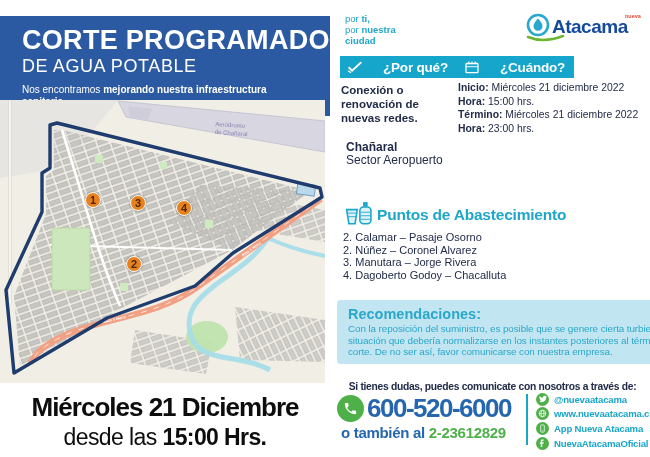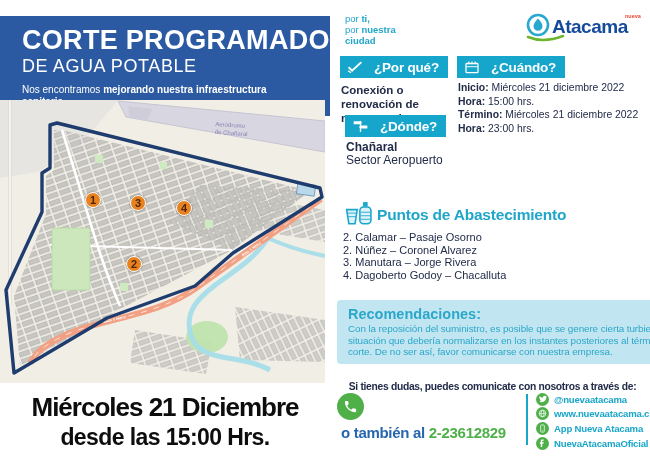--- a/index.html
+++ b/index.html
@@ -16,30 +16,30 @@
 
   .map { position:absolute; left:0; top:100px; width:325px; height:283px; background:#f1eee6; }
   .map svg { position:absolute; left:0; top:0; }
   .marker { position:absolute; width:16px; height:16px; border-radius:50%; background:#e8821f; border:1px solid #fff;
             color:#4d2508; font-weight:bold; font-size:11px; line-height:14px; text-align:center;
             transform:translate(-50%,-50%); box-shadow:0 0 2px rgba(0,0,0,.45); }
 
   .date-banner { position:absolute; left:0; top:383px; width:330px; height:74px; background:#fff; text-align:center; color:#0d0d0d; padding-top:9px; }
   .date-l1 { font-size:26px; font-weight:700; letter-spacing:-1px; }
   .date-l2 { font-size:23px; letter-spacing:-.6px; margin-top:1px; }
-  .date-l2 .n { font-weight:700; }
+  .date-l2 .n { font-weight:400; }
   .date-l2 .b { font-weight:800; }
 
   
   .brand-tag { position:absolute; left:345px; top:13px; font-size:9.5px; color:#1fa6c9; line-height:1.18; }
   .brand-tag b { font-weight:bold; }
 
   .logo { position:absolute; left:525px; top:10px; }
 
-  .tealbox { position:absolute; height:22px; background:#16a5cb; color:#fff; display:flex; align-items:center; gap:11px; padding:0 9px 0 7px; }
+  .tealbox { position:absolute; height:22px; background:#16a5cb; color:#fff; display:flex; align-items:center; gap:20px; padding:0 9px 0 7px; }
   .tealbox .lbl { font-size:13.5px; font-weight:bold; letter-spacing:-.2px; white-space:nowrap; }
   .box-why   { left:340px; top:56px;  }
   .box-when  { left:457px; top:56px;  }
   .box-where { left:345px; top:115px; }
 
   .why-body { position:absolute; left:341px; top:84px; width:108px; font-size:11.5px; font-weight:bold; color:#222c49; line-height:1.2; }
   .where-city { position:absolute; left:346px; top:140px; font-size:12px; font-weight:bold; color:#222c49;text-align:center; }
   .where-sector { position:absolute; left:346px; top:153px; font-size:12px; color:#222c49; }
 
   .when-body { position:absolute; left:458px; top:81px; width:190px; color:#222c49; font-size:10.4px; line-height:13.5px; }
@@ -176,28 +176,20 @@
     </svg>
     <span class="lbl">¿Cuándo?</span>
   </div>
   <div class="when-body">
     <div class="when-row"><b>Inicio:</b> <span>Miércoles 21 diciembre 2022</span></div>
     <div class="when-row"><b>Hora:</b> <span>15:00 hrs.</span></div>
     <div class="when-row"><b>Término:</b> <span>Miércoles 21 diciembre 2022</span></div>
     <div class="when-row"><b>Hora:</b> <span>23:00 hrs.</span></div>
   </div>
 
-  <div class="tealbox box-where">
-    <svg width="17" height="14" viewBox="0 0 20 16">
-      <rect x="9.2" y="2" width="1.6" height="13" fill="#fff"></rect>
-      <path d="M2,2.5 h8 l1.8,1.7 L10,6 H2 Z" fill="#fff"></path>
-      <path d="M18,7.5 h-8 L8.2,9.2 10,11 h8 Z" fill="#fff"></path>
-    </svg>
-    <span class="lbl">¿Dónde?</span>
-  </div>
   <div class="where-city">Chañaral</div>
   <div class="where-sector">Sector Aeropuerto</div>
 
   <div class="supply-icon">
     <svg width="30" height="30" viewBox="0 0 34 34">
       <path d="M3,12 L5.5,28 L12.5,28 L15,12 Z" fill="#dff2fa" stroke="#1aa7cc" stroke-width="1.8"></path>
       <path d="M4.4,16 h9.4 M5,20 h8.2" stroke="#1aa7cc" stroke-width="1"></path>
       <rect x="18" y="9" width="12.5" height="19" rx="4" fill="#dff2fa" stroke="#1aa7cc" stroke-width="1.8"></rect>
       <rect x="21.6" y="3.5" width="5.2" height="5" fill="#1aa7cc"></rect>
       <path d="M19,15 h10.5 M19,19 h10.5 M19,23 h10.5" stroke="#1aa7cc" stroke-width="1"></path>
@@ -217,20 +209,21 @@
   </div>
 
   <div class="contact-intro">Si tienes dudas, puedes comunicate con nosotros a través de:</div>
 
   <div class="phone-row">
     <span class="phone-circ">
       <svg width="15" height="15" viewBox="0 0 24 24">
           <path d="M6.62 10.79c1.44 2.83 3.76 5.14 6.59 6.59l2.2-2.2c.27-.27.67-.36 1.02-.24 1.12.37 2.33.57 3.57.57.55 0 1 .45 1 1V20c0 .55-.45 1-1 1-9.39 0-17-7.61-17-17 0-.55.45-1 1-1h3.5c.55 0 1 .45 1 1 0 1.25.2 2.45.57 3.57.11.35.03.74-.25 1.02l-2.2 2.2z" fill="#fff"></path>
         </svg>
     </span>
+    <span class="phone-main">600-520-6000</span>
   </div>
   <div class="phone-alt">
     <span class="pfx">o también al </span><span class="num">2-23612829</span>
   </div>
 
   <div class="vdivider"></div>
 
   <div class="channels">
     <div class="channel">
       <span class="chip">

